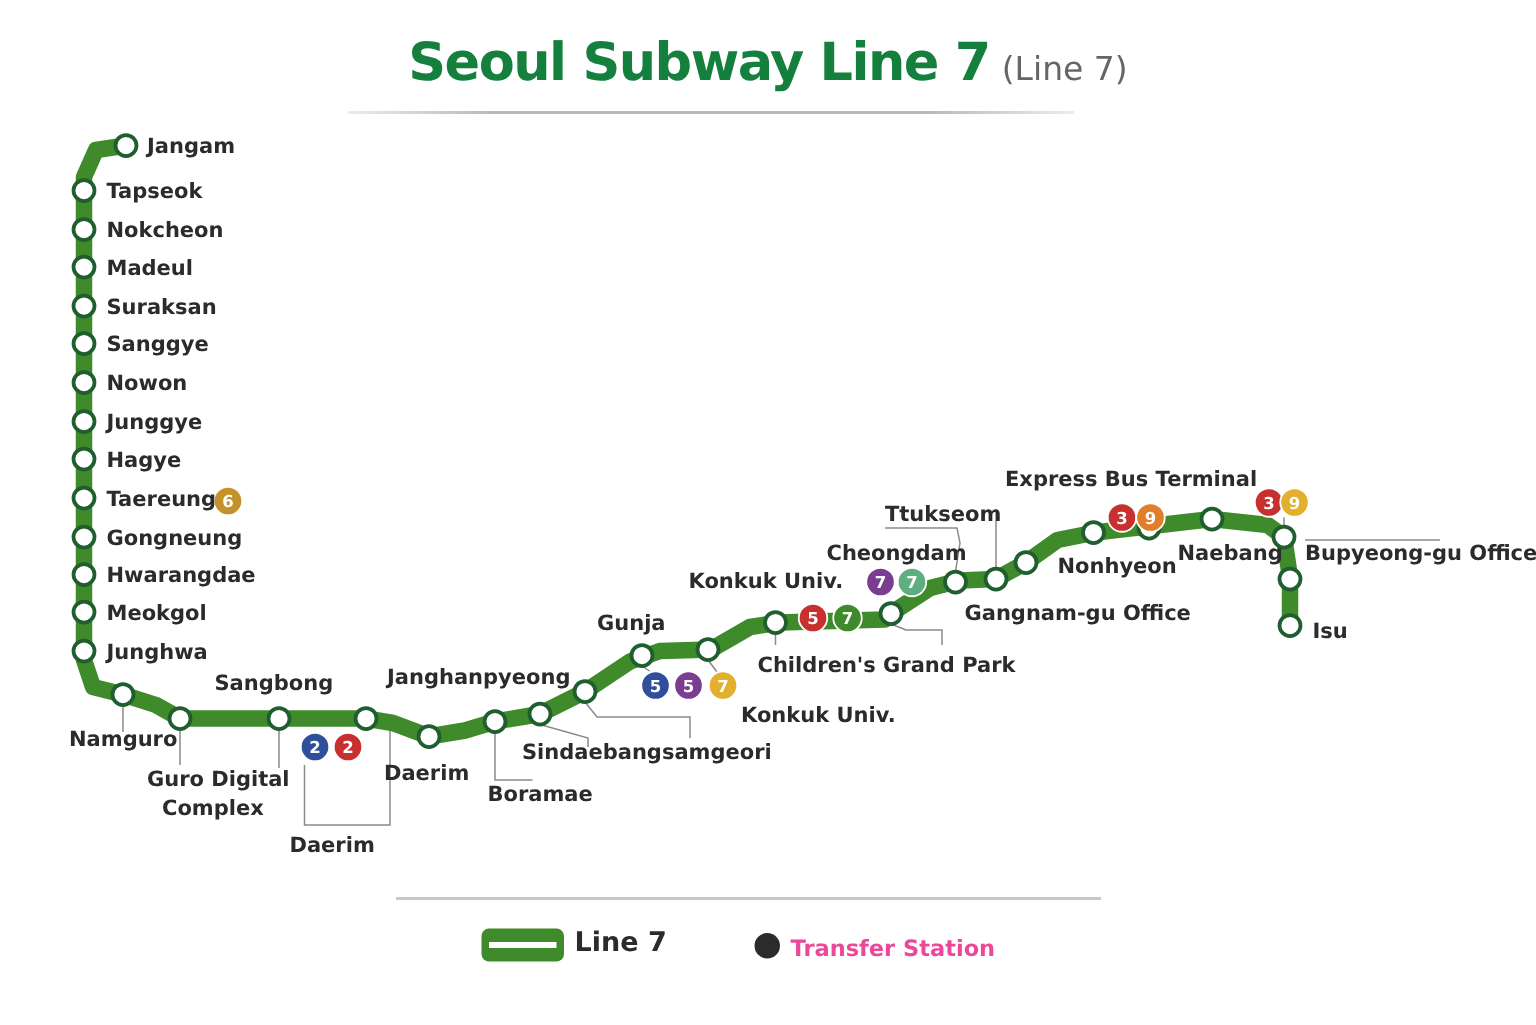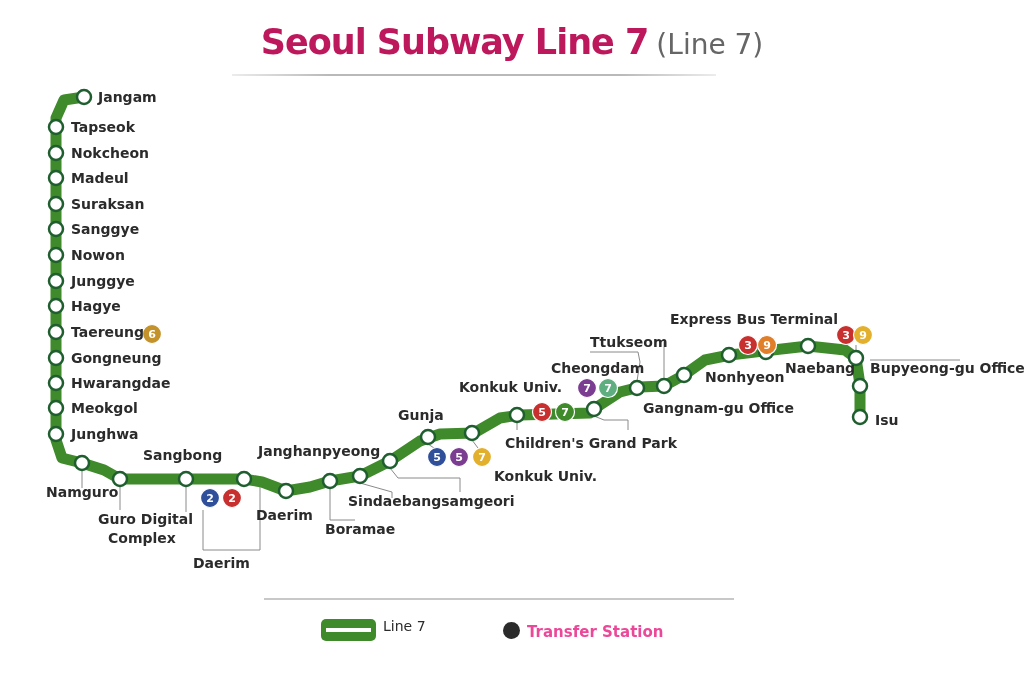--- a/index.html
+++ b/index.html
@@ -1,28 +1,28 @@
 <!DOCTYPE html>
 <html><head>
 <meta charset="utf-8">
 <style>
   html, body { margin:0; padding:0; background:#ffffff; }
   body { width:1024px; height:683px; position:relative; overflow:hidden; font-family:"DejaVu Sans", sans-serif; }
   .title-wrap { position:absolute; left:0; top:22px; width:1024px; text-align:center; }
-  .title { font-family:"DejaVu Sans", sans-serif; font-weight:bold; font-size:35px; color:#be185d; letter-spacing:-1px; }
-  .subtitle { font-family:"DejaVu Sans", sans-serif; font-size:28px; color:#666; margin-left:8px; }
+  .title { font-family:"DejaVu Sans", sans-serif; font-weight:bold; font-size:35px; color:#15803d; letter-spacing:-1px; }
+  .subtitle { font-family:"DejaVu Sans", sans-serif; font-size:22px; color:#666; margin-left:8px; }
   .title-rule { position:absolute; left:232px; top:74px; width:484px; height:2px; background:linear-gradient(to right, #ececec, #b9b9b9 20%, #b9b9b9 80%, #ececec); }
   .bottom-rule { position:absolute; left:264px; top:598px; width:470px; height:2px; background:#c8c8c8; }
   svg#map { position:absolute; left:0; top:0; }
   .lbl { font-family:"DejaVu Sans", sans-serif; font-size:14px; font-weight:bold; fill:#2b2b2b; }
   .badge-txt { font-family:"DejaVu Sans", sans-serif; font-size:11px; font-weight:bold; fill:#fff; }
   .legend { position:absolute; top:618px; left:0; width:1024px; height:30px; }
   .legend-line { position:absolute; left:321px; top:1px; width:55px; height:22px; border-radius:5px; background:#3f8a2b; }
   .legend-line::after { content:""; position:absolute; left:5px; right:5px; top:9px; height:4px; background:#fff; }
-  .legend-line-label { position:absolute; left:383px; top:0px; font-size:14px; font-weight:normal; color:#2b2b2b; }
+  .legend-line-label { position:absolute; left:383px; top:0px; font-size:18px; font-weight:bold; color:#2b2b2b; }
   .legend-dot { position:absolute; left:503px; top:4px; width:17px; height:17px; border-radius:50%; background:#2b2b2b; }
   .legend-dot-label { position:absolute; left:527px; top:5px; font-size:15px; font-weight:bold; color:#ec4899; }
 </style>
 </head>
 <body>
 
 <div class="title-wrap">
   <span class="title">Seoul Subway Line 7</span><span class="subtitle">(Line 7)</span>
 </div>
 <div class="title-rule"></div>

